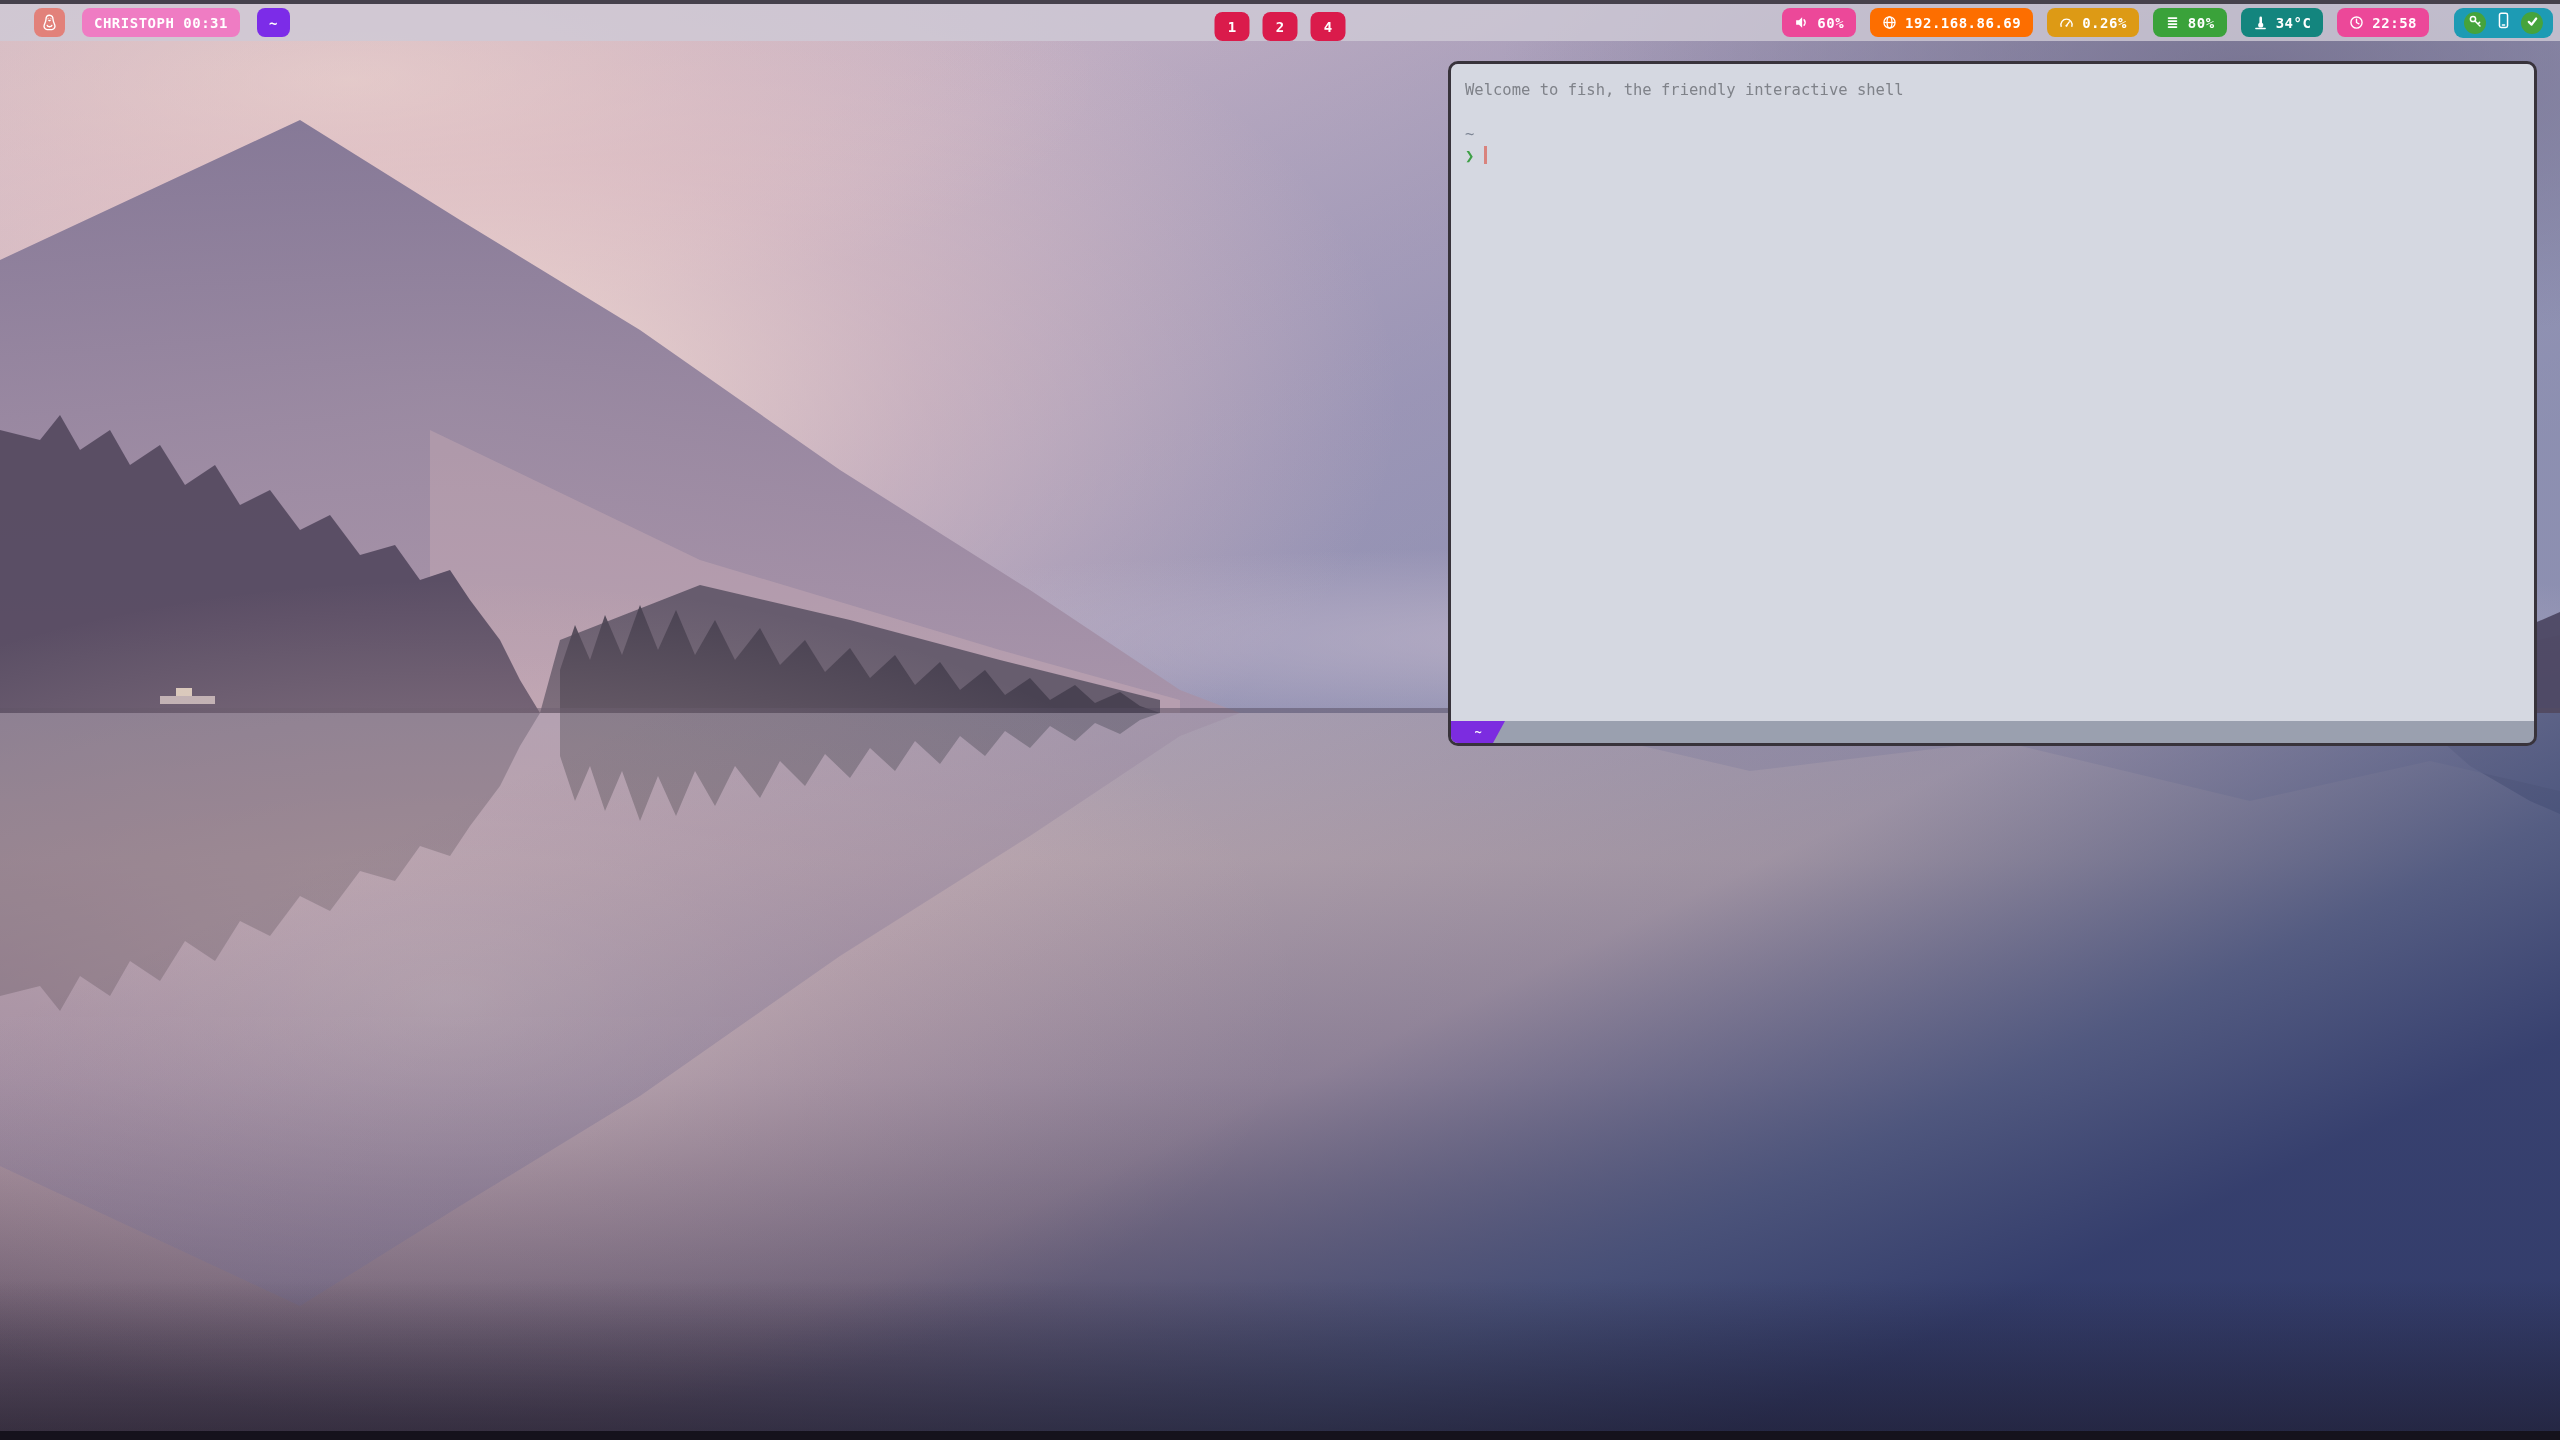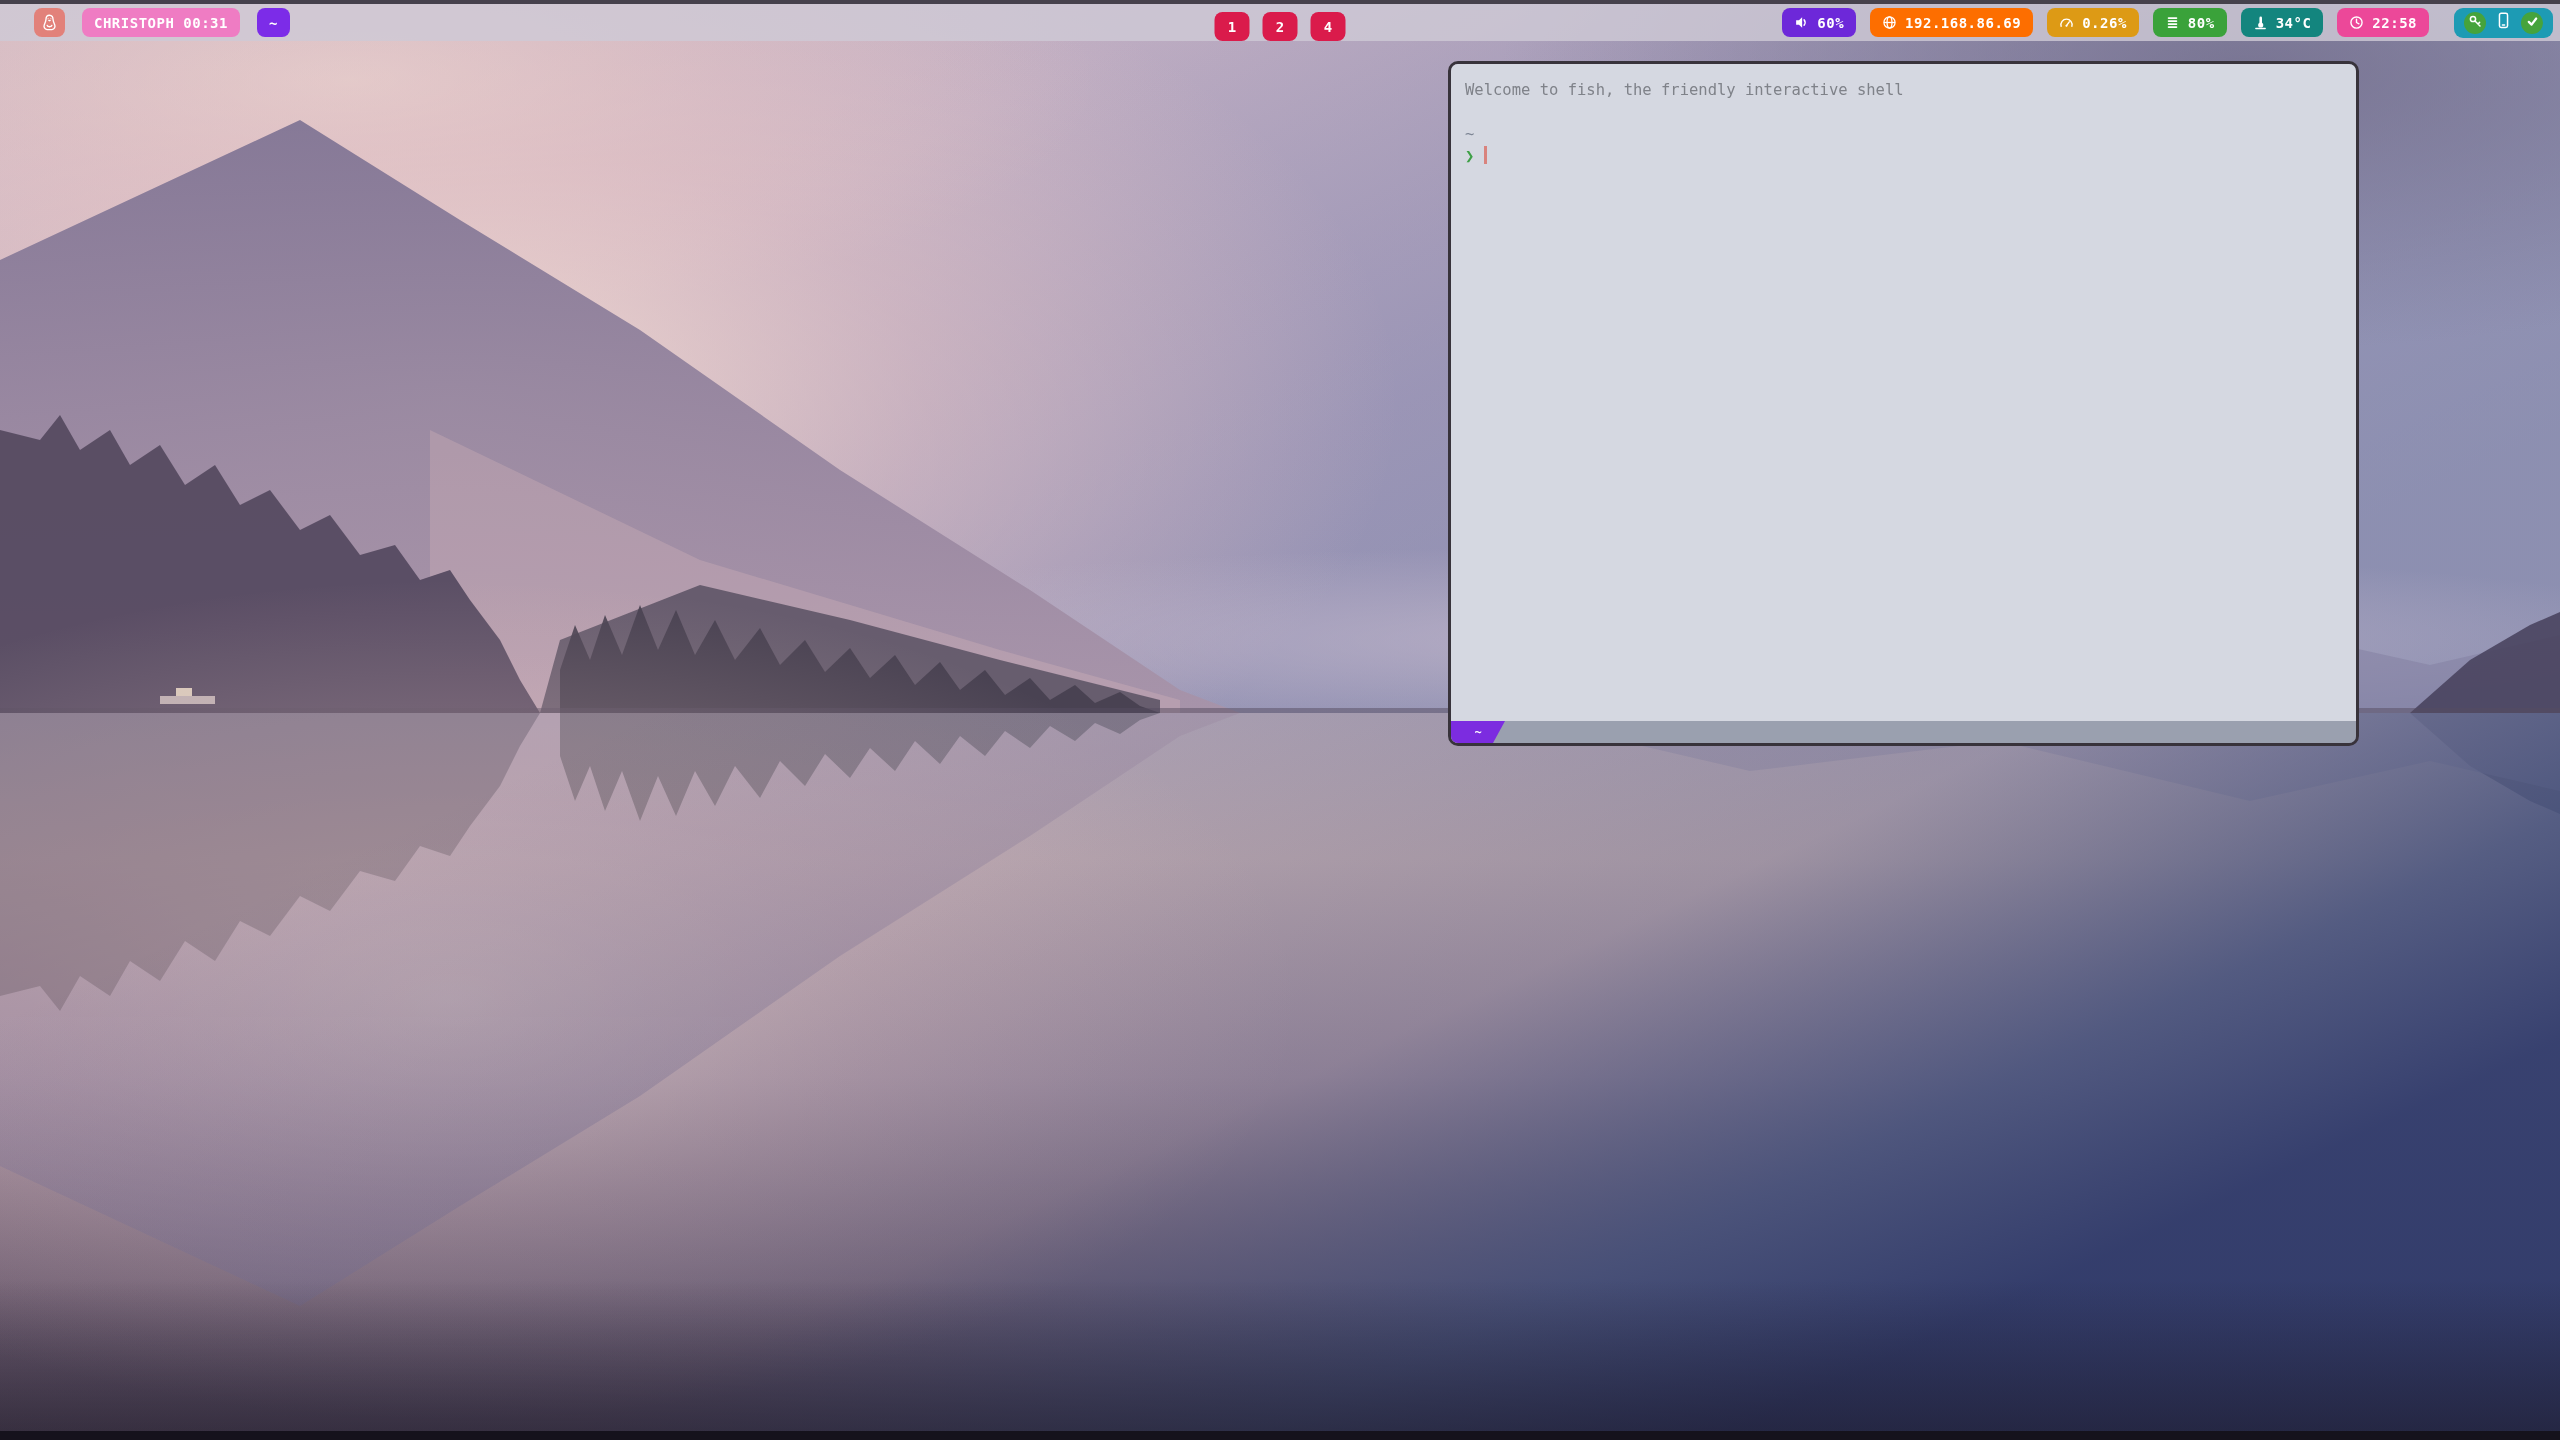--- a/index.html
+++ b/index.html
@@ -23,21 +23,21 @@
   .badge .bicon { display:flex; align-items:center; margin-right:8px; }
   .badge.icon-only { padding:0 7px; }
   .ws-badge { width:35px; height:29px; border-radius:8px; display:flex; align-items:center;
               justify-content:center; color:#fff; font-size:14px; font-weight:bold; }
   .tray { height:30px; border-radius:9px; display:flex; align-items:center; gap:10px;
           padding:0 10px; margin-left:11px; }
   .tray-circle { width:22px; height:22px; border-radius:50%; display:flex;
                  align-items:center; justify-content:center; }
 
   
-  .terminal { position:absolute; left:1448px; top:61px; width:911px; height:685px;
+  .terminal { position:absolute; left:1448px; top:61px; width:1089px; height:685px;
               border:3px solid #38333b; border-radius:10px; overflow:hidden;
               display:flex; flex-direction:column; z-index:4; }
   .term-content { flex:1; padding:15px 14px; font-size:15.5px; line-height:22px; }
   .term-line { min-height:22px; white-space:pre; }
   .cursor { display:inline-block; width:3px; height:18px; vertical-align:-3px; margin-left:10px; }
   .term-tabbar { height:22px; display:flex; align-items:stretch; }
   .term-tab { width:54px; display:flex; align-items:center; justify-content:center;
               color:#fff; font-size:12px; font-weight:bold;
               clip-path:polygon(0 0, 100% 0, calc(100% - 12px) 100%, 0 100%); }
 </style>
@@ -154,21 +154,21 @@
       </div>
       <div class="ws-badge" style="background: rgb(218, 27, 75);">
         <span>2</span>
       </div>
       <div class="ws-badge" style="background: rgb(218, 27, 75);">
         <span>4</span>
       </div>
     </div>
 
     <div class="bar-right">
-      <div class="badge" style="background: #6d28d9;">
+      <div class="badge" style="background: #ec4899;">
         <span class="bicon">
           <svg width="15" height="15" viewBox="0 0 14 14" fill="#ffffff">
             <path d="M2,5 L4.6,5 L7.6,2.2 L7.6,11.8 L4.6,9 L2,9 Z"></path>
             <path d="M9.4,4.4 Q11.4,7 9.4,9.6" fill="none" stroke="#ffffff" stroke-width="1.3" stroke-linecap="round"></path>
           </svg>
         </span>
         <span>60%</span>
       </div>
       <div class="badge" style="background: rgb(253, 110, 0);">
         <span class="bicon">

